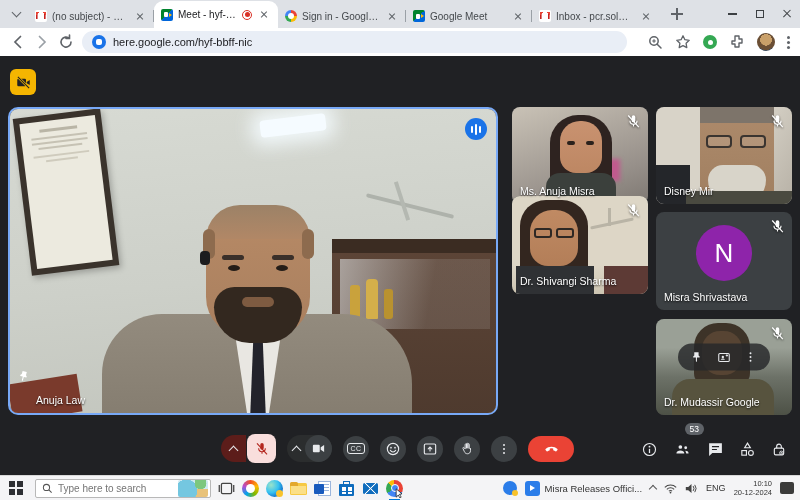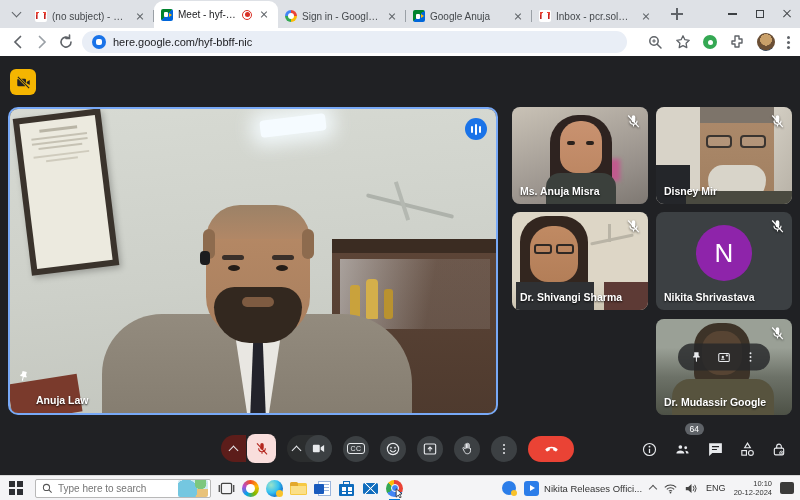--- a/index.html
+++ b/index.html
@@ -96,21 +96,21 @@
   .tray { margin-left:auto; display:flex; align-items:center; gap:8px; color:#333; }
   .news { display:flex; align-items:center; gap:5px; font-size:9.5px; color:#333; }
   .news-ic { width:15px; height:15px; border-radius:3px; background:#2b7de9; position:relative; }
   .news-ic::after { content:""; position:absolute; left:5.5px; top:4px; border-left:5px solid #fff; border-top:3.5px solid transparent; border-bottom:3.5px solid transparent; }
   .tray-chev { width:6px; height:6px; border-left:1.4px solid #555; border-top:1.4px solid #555; transform:rotate(45deg); margin-top:2px; }
   .lang { font-size:9px; }
   .clock { font-size:7.5px; text-align:right; line-height:1.25; }
   .deskbtn { width:14px; height:12px; background:#3a3a3a; border-radius:2px; margin-right:2px; }
   
   .scene { position:absolute; inset:0; }
-  .p-name { font-weight:700;margin-top:47px; }
+  .p-name { font-weight:400;margin-top:47px; }
 </style>
 </head>
 <body>
 
 <div class="tabstrip">
   <div class="tabsearch">
       <span class="chev-down"></span>
     </div>
 
   <div class="tab" style="width:126px">
@@ -129,21 +129,21 @@
 
   <div class="tab" style="width:128px">
     <span class="fav fav-google"></span>
     <span class="tab-title">Sign in - Google Accounts</span>
     <span class="tab-close"></span>
     <span class="sep"></span>
   </div>
 
   <div class="tab" style="width:126px">
     <span class="fav fav-meet"></span>
-    <span class="tab-title">Google Anuja</span>
+    <span class="tab-title">Google Meet</span>
     <span class="tab-close"></span>
     <span class="sep"></span>
   </div>
 
   <div class="tab" style="width:128px">
     <span class="fav fav-gmail"></span>
     <span class="tab-title">Inbox - pcr.sol@galgotiasun</span>
     <span class="tab-close"></span>
   </div>
 
@@ -303,21 +303,21 @@
           <path d="M12 3a2.6 2.6 0 0 1 2.6 2.6v5a2.6 2.6 0 0 1-5.2 0v-5A2.6 2.6 0 0 1 12 3z" fill="currentColor"></path>
           <path d="M7 11a5 5 0 0 0 10 0M12 16v3.2" fill="none" stroke="currentColor" stroke-width="1.6"></path>
           <path d="M4.5 3.5l15 16.5" stroke="currentColor" stroke-width="1.7"></path>
         </svg>
     </span>
     <div class="nameplate">
         <span class="p-name">Disney Mir</span>
       </div>
   </div>
 
-  <div class="tile" style="left:512px;top:156px;width:136px;height:98px">
+  <div class="tile" style="left:512px;top:140px;width:136px;height:98px">
     <div class="scene" style="background:linear-gradient(#ddd6c6 70%,#cdc5b2)">
       <div class="abs" style="left:78px;top:26px;width:44px;height:3px;background:#b9b4a6;border-radius:2px;transform:rotate(-12deg)"></div>
       <div class="abs" style="left:96px;top:12px;width:3px;height:18px;background:#b9b4a6"></div>
       <div class="abs" style="left:92px;top:70px;width:44px;height:28px;background:#5d3a35"></div>
       <div class="abs" style="left:8px;top:4px;width:68px;height:94px;background:#33261f;border-radius:26px 26px 0 0"></div>
       <div class="abs" style="left:18px;top:14px;width:48px;height:56px;background:linear-gradient(#c08a63,#b37e58);border-radius:22px 22px 18px 18px"></div>
       <div class="abs" style="left:22px;top:32px;width:18px;height:10px;border:2px solid #2e2824;border-radius:3px"></div>
       <div class="abs" style="left:44px;top:32px;width:18px;height:10px;border:2px solid #2e2824;border-radius:3px"></div>
       <div class="abs" style="left:4px;top:70px;width:78px;height:28px;background:#2f3134"></div>
     </div>
@@ -338,21 +338,21 @@
         <span>N</span>
       </div>
     <span class="micoff">
       <svg width="17" height="17" viewBox="0 0 24 24">
           <path d="M12 3a2.6 2.6 0 0 1 2.6 2.6v5a2.6 2.6 0 0 1-5.2 0v-5A2.6 2.6 0 0 1 12 3z" fill="currentColor"></path>
           <path d="M7 11a5 5 0 0 0 10 0M12 16v3.2" fill="none" stroke="currentColor" stroke-width="1.6"></path>
           <path d="M4.5 3.5l15 16.5" stroke="currentColor" stroke-width="1.7"></path>
         </svg>
     </span>
     <div class="nameplate">
-        <span class="p-name">Nikita Shrivastava</span>
+        <span class="p-name">Misra Shrivastava</span>
       </div>
   </div>
 
 
   <div class="tile" style="left:656px;top:263px;width:136px;height:96px">
     <div class="scene" style="background:linear-gradient(#9aa096 30%,#6d7268 60%,#4d5146)">
       <div class="abs" style="left:38px;top:4px;width:56px;height:64px;background:#3d3328;border-radius:24px 24px 14px 14px"></div>
       <div class="abs" style="left:46px;top:12px;width:40px;height:44px;background:#574433;border-radius:18px"></div>
       <div class="abs" style="left:16px;top:60px;width:102px;height:36px;background:#57533e;border-radius:18px 18px 0 0"></div>
     </div>
@@ -437,21 +437,21 @@
             <circle cx="12" cy="19" r="1.7" fill="#e8eaed"></circle>
           </svg>
       </div>
       <div class="endcall">
         <svg width="17" height="17" viewBox="0 0 24 24">
             <path d="M12 9.5c-3.2 0-6.1 1.1-8.3 3.1-.5.4-.5 1.1-.1 1.6l1.6 1.6c.4.4 1 .4 1.5.1.7-.5 1.4-.9 2.2-1.1.4-.2.7-.5.7-1v-1.9a11 11 0 0 1 4.8 0v1.9c0 .5.3.8.7 1 .8.2 1.5.6 2.2 1.1.5.3 1.1.3 1.5-.1l1.6-1.6c.4-.5.4-1.2-.1-1.6-2.2-2-5.1-3.1-8.3-3.1z" fill="#fff"></path>
           </svg>
       </div>
     </div>
 
-    <div class="count-badge">64</div>
+    <div class="count-badge">53</div>
 
     <div class="right-icons">
       <svg width="17" height="17" viewBox="0 0 24 24">
           <circle cx="12" cy="12" r="8.5" fill="none" stroke="#e8eaed" stroke-width="1.6"></circle>
           <circle cx="12" cy="8" r="1.3" fill="#e8eaed"></circle>
           <path d="M12 11v6" stroke="#e8eaed" stroke-width="1.8"></path>
         </svg>
       <svg width="19" height="17" viewBox="0 0 24 24">
           <circle cx="9" cy="8.5" r="2.6" fill="#e8eaed"></circle>
           <circle cx="16.5" cy="9.5" r="2" fill="#e8eaed"></circle>
@@ -541,21 +541,21 @@
         <path d="M1 1l7 6-3 .5 2 3.5-1.5 1-2-3.5L1 11z" fill="#fff" stroke="#000" stroke-width=".8"></path>
       </svg>
     </span>
 
   <div class="tray">
     <span class="tb-ic" style="width:14px;height:14px;border-radius:50%;background:#2b7de9">
         <span class="abs" style="right:-1px;bottom:-1px;width:6px;height:6px;border-radius:50%;background:#f8c22b"></span>
       </span>
     <div class="news">
       <span class="news-ic"></span>
-      <span>Nikita Releases Offici...</span>
+      <span>Misra Releases Offici...</span>
     </div>
     <span class="tray-chev"></span>
     <svg width="13" height="11" viewBox="0 0 16 12">
         <path d="M1 4.5a10 10 0 0 1 14 0M3.5 7a6.5 6.5 0 0 1 9 0M6 9.3a3 3 0 0 1 4 0" fill="none" stroke="#444" stroke-width="1.3"></path>
         <circle cx="8" cy="11" r="1.1" fill="#444"></circle>
       </svg>
     <svg width="13" height="11" viewBox="0 0 16 12">
         <path d="M1 4h3l4-3.5v11L4 8H1z" fill="#444"></path>
         <path d="M10 3a5 5 0 0 1 0 6M12 1.5a7.5 7.5 0 0 1 0 9" fill="none" stroke="#444" stroke-width="1.2"></path>
       </svg>

